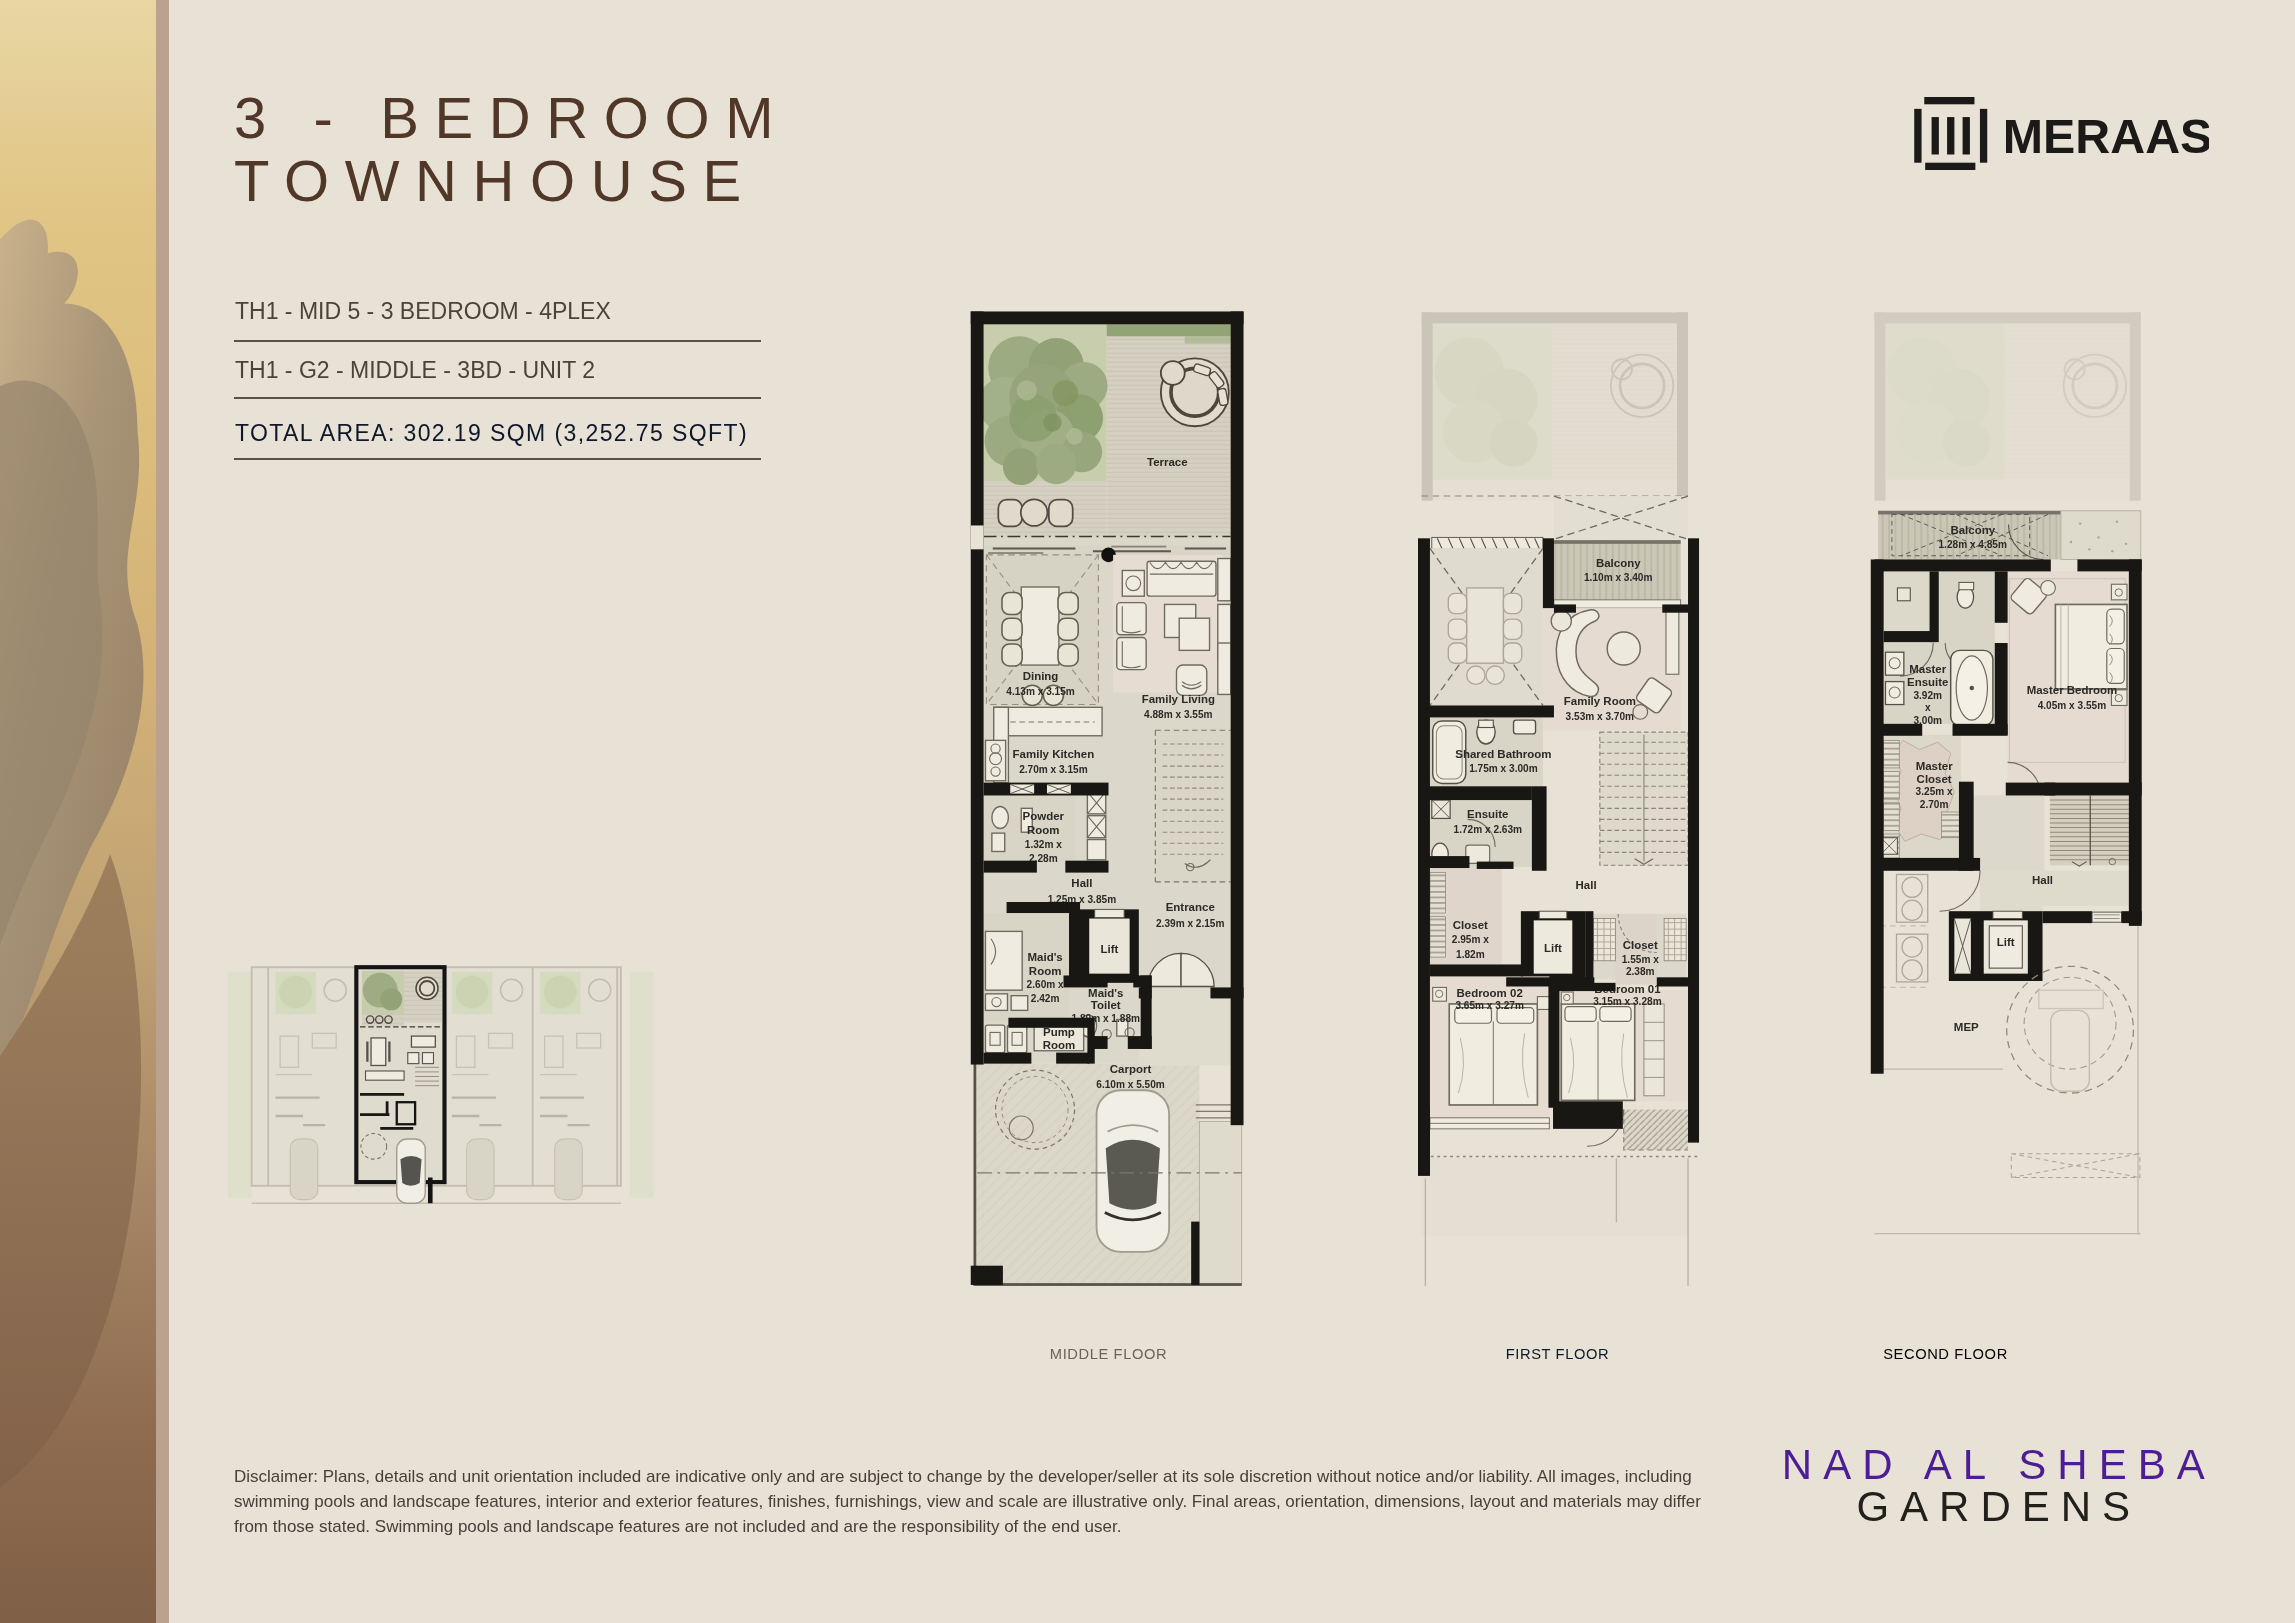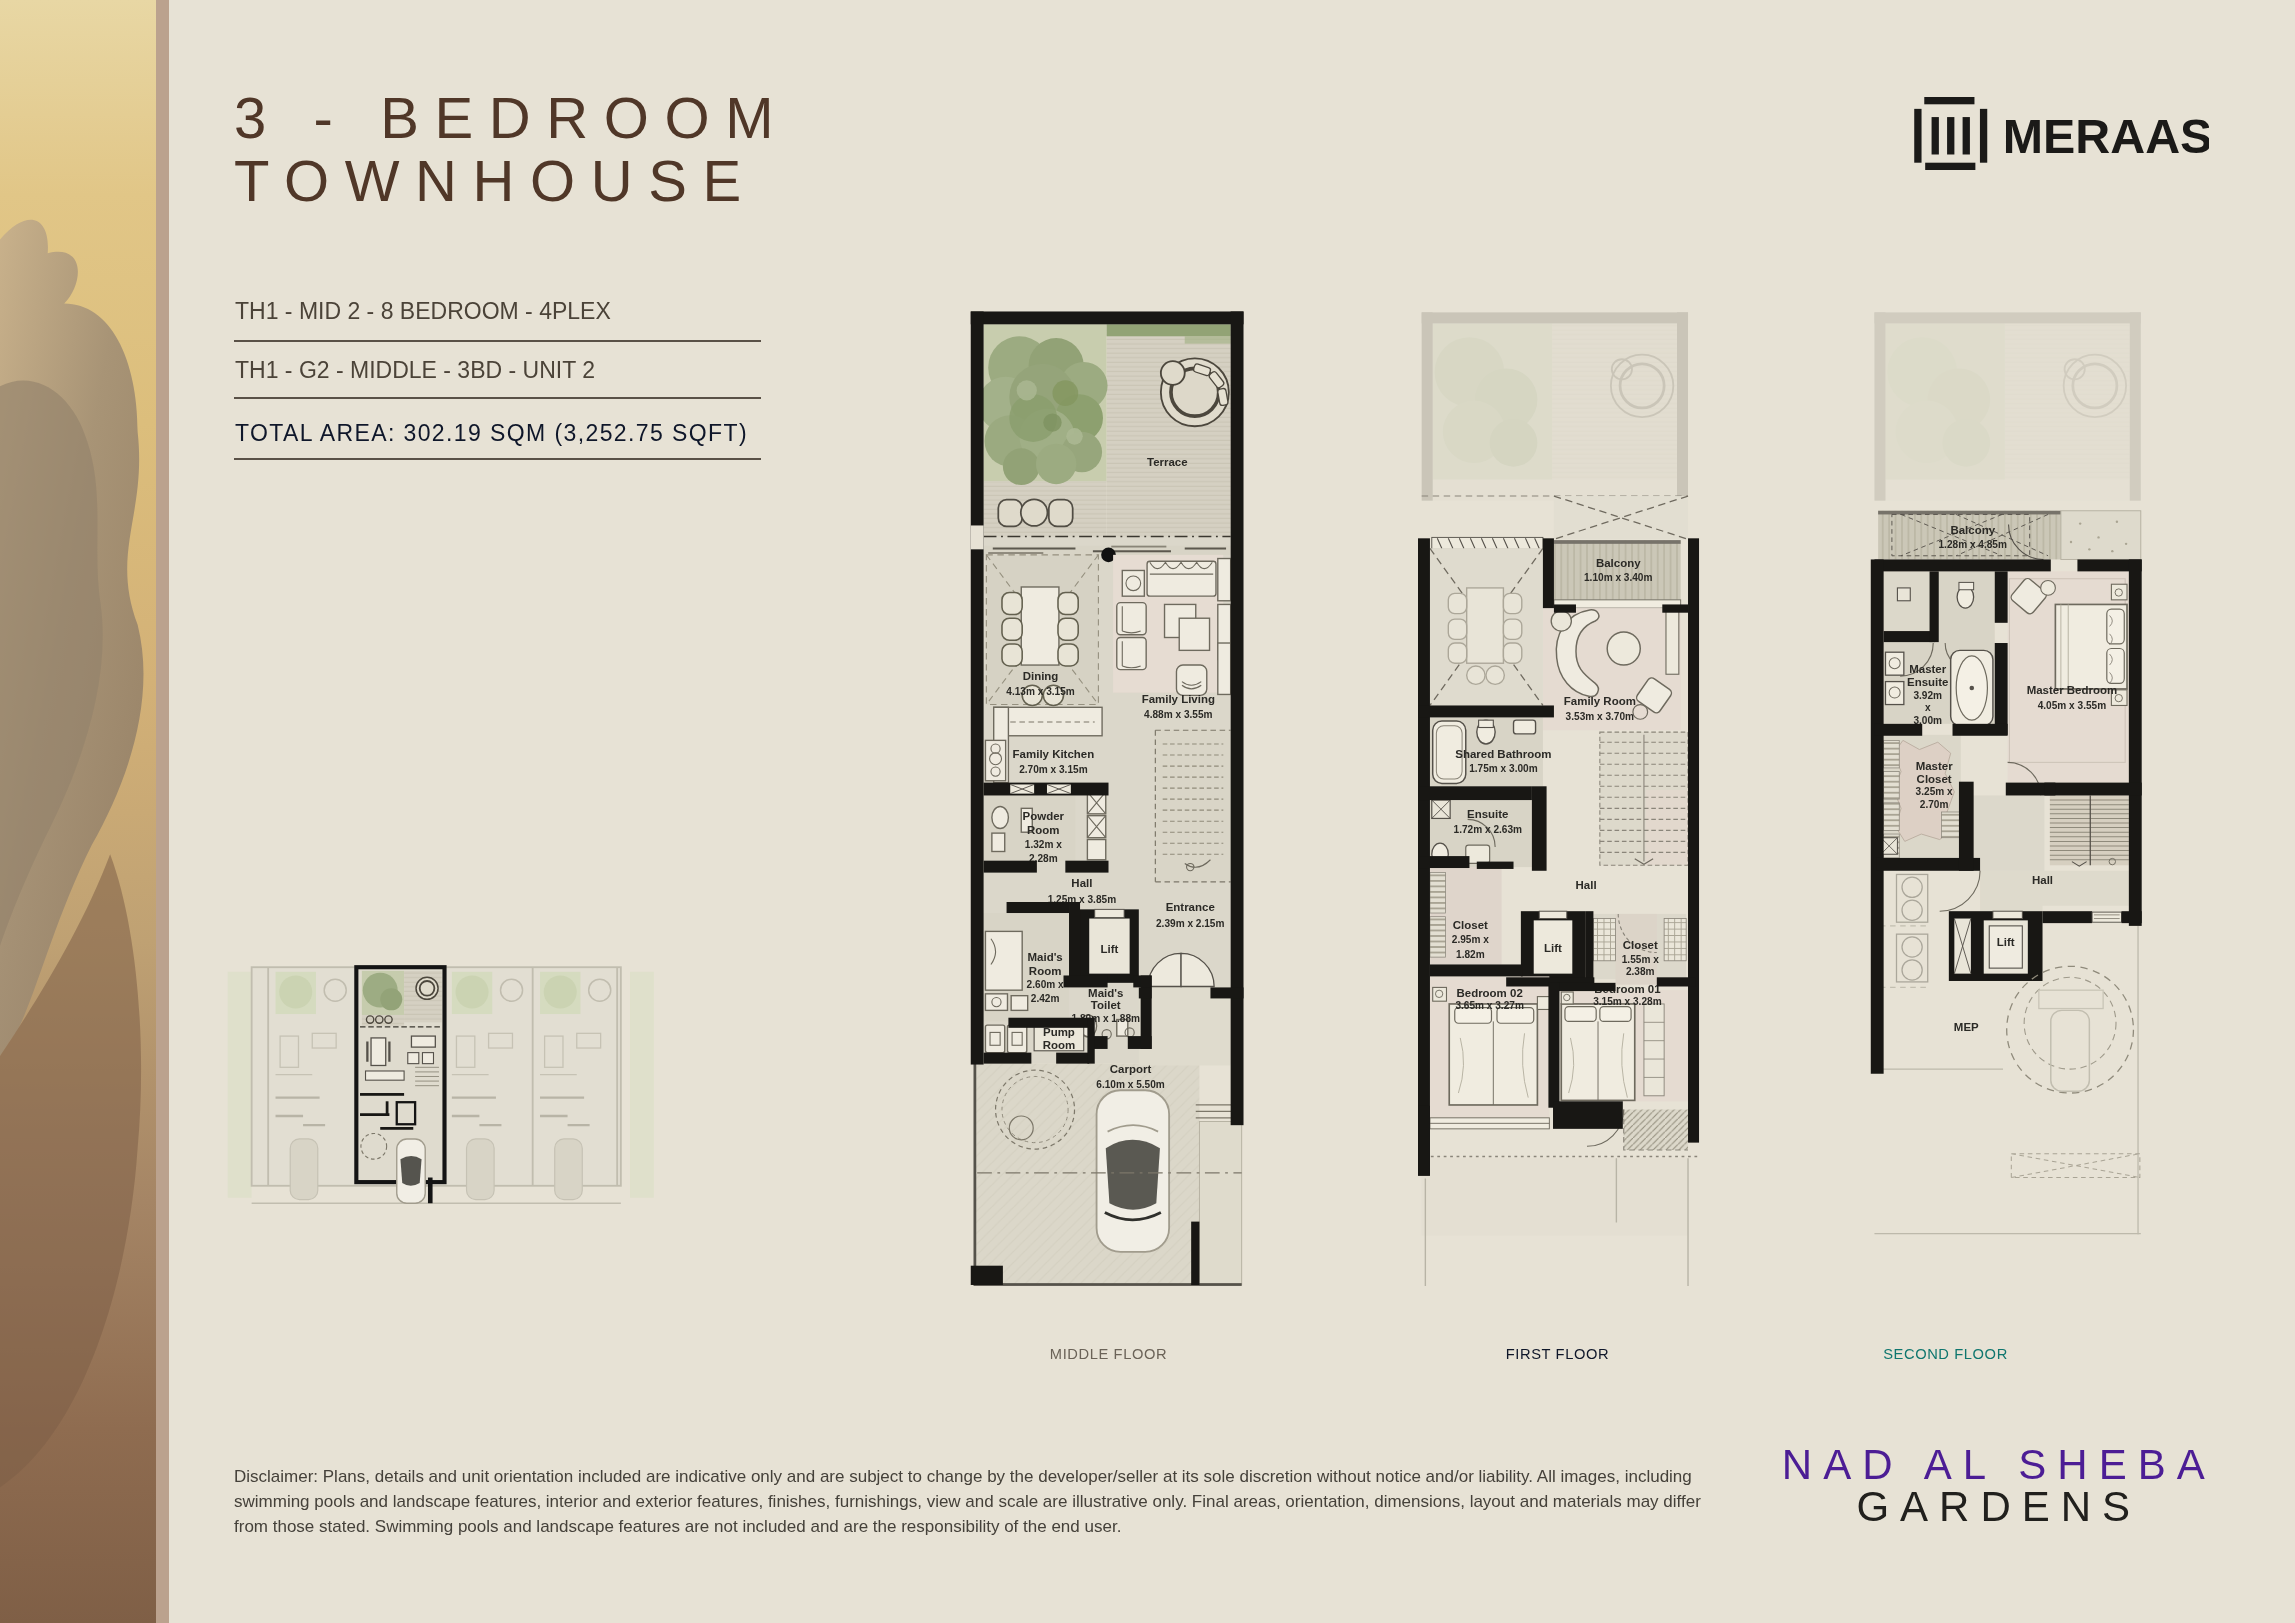--- a/index.html
+++ b/index.html
@@ -24,21 +24,21 @@
   <path d="M0,420 C40,400 80,430 95,480 C115,540 100,600 110,660 C120,740 90,830 55,900 C30,950 10,1000 0,1030 Z" fill="#93826B" opacity="0.65"></path>
   <path d="M0,1150 C40,1090 90,1010 120,930 C150,1010 160,1140 150,1250 C140,1400 90,1560 0,1620 Z" fill="#7D5E47" opacity="0.55"></path>
 </svg>
 
 <div class="abs" style="left:156px;top:0;width:13px;height:1624px;background:#BBA28E;"></div>
 
 <div class="abs" style="left:234px;top:89px;font-size:58px;line-height:58px;letter-spacing:15.6px;color:#503728;white-space:nowrap;">3&nbsp;-&nbsp;BEDROOM</div>
 
 <div class="abs" style="left:234px;top:152px;font-size:58px;line-height:58px;letter-spacing:15.6px;color:#503728;white-space:nowrap;">TOWNHOUSE</div>
 
-<div class="abs" style="left:235px;top:300px;font-size:23px;line-height:23px;color:#4B4338;letter-spacing:0px;white-space:nowrap;">TH1 - MID 2 - 8 BEDROOM - 4PLEX</div>
+<div class="abs" style="left:235px;top:300px;font-size:23px;line-height:23px;color:#4B4338;letter-spacing:0px;white-space:nowrap;">TH1 - MID 5 - 3 BEDROOM - 4PLEX</div>
 <div class="abs" style="left:234px;top:340px;width:527px;height:1.8px;background:#5A5147;"></div>
 
 <div class="abs" style="left:235px;top:359px;font-size:23px;line-height:23px;color:#4B4338;letter-spacing:0px;white-space:nowrap;">TH1 - G2 - MIDDLE - 3BD - UNIT 2</div>
 <div class="abs" style="left:234px;top:397px;width:527px;height:1.8px;background:#5A5147;"></div>
 
 <div class="abs" style="left:235px;top:422px;font-size:23px;line-height:23px;color:#0f172a;letter-spacing:1.4px;white-space:nowrap;">TOTAL AREA: 302.19 SQM (3,252.75 SQFT)</div>
 <div class="abs" style="left:234px;top:458px;width:527px;height:1.8px;background:#5A5147;"></div>
 
 <svg class="abs" style="left:1906px;top:97px;" width="303" height="73" viewBox="0 0 330 80">
   <g fill="#1B1A18">
@@ -48,21 +48,21 @@
     <rect x="27" y="22" width="8" height="41"></rect>
     <rect x="44" y="22" width="8" height="41"></rect>
     <rect x="61" y="22" width="8" height="41"></rect>
     <rect x="80" y="13" width="8" height="59"></rect>
     <text x="105" y="61" font-family="Liberation Sans, sans-serif" font-size="53" font-weight="bold" letter-spacing="0">MERAAS</text>
   </g>
 </svg>
 
 <div class="abs" style="left:971px;top:1346px;width:275px;text-align:center;font-size:14.7px;letter-spacing:0.6px;color:#6B6358;">MIDDLE FLOOR</div>
 <div class="abs" style="left:1420px;top:1346px;width:275px;text-align:center;font-size:14.7px;letter-spacing:0.6px;color:#0f172a;">FIRST FLOOR</div>
-<div class="abs" style="left:1808px;top:1346px;width:275px;text-align:center;font-size:14.7px;letter-spacing:0.6px;color:#0f766e;">SECOND FLOOR</div>
+<div class="abs" style="left:1808px;top:1346px;width:275px;text-align:center;font-size:14.7px;letter-spacing:0.6px;color:#000000;">SECOND FLOOR</div>
 
 <div class="abs" style="left:234px;top:1464px;width:1469px;font-size:17px;line-height:25px;color:#45413A;">Disclaimer: Plans, details and unit orientation included are indicative only and are subject to change by the developer/seller at its sole discretion without notice and/or liability. All images, including swimming pools and landscape features, interior and exterior features, finishes, furnishings, view and scale are illustrative only. Final areas, orientation, dimensions, layout and materials may differ from those stated. Swimming pools and landscape features are not included and are the responsibility of the end user.</div>
 
 <div class="abs" style="left:1736px;top:1444px;width:514px;text-align:center;font-size:42px;line-height:42px;letter-spacing:11px;color:#4c1d95;text-indent:11.5px;">NAD AL SHEBA</div>
 
 <div class="abs" style="left:1736px;top:1486px;width:514px;text-align:center;font-size:42px;line-height:42px;letter-spacing:11px;color:#21201D;text-indent:11.5px;">GARDENS</div>
 
 <svg id="plans" class="abs" style="left:0;top:0;" width="2296" height="1624" viewBox="0 0 2500 1768" font-family="Liberation Sans, sans-serif">
 <defs>
   <style>

